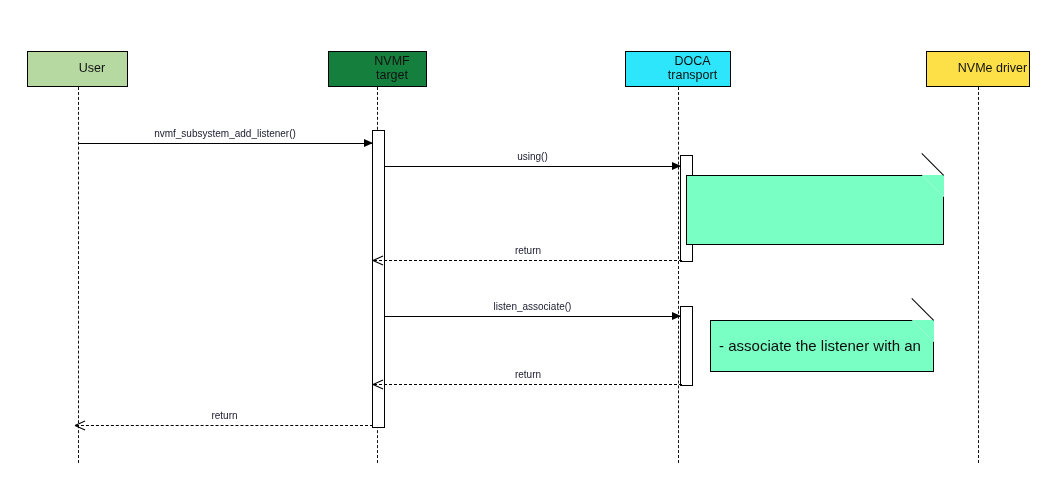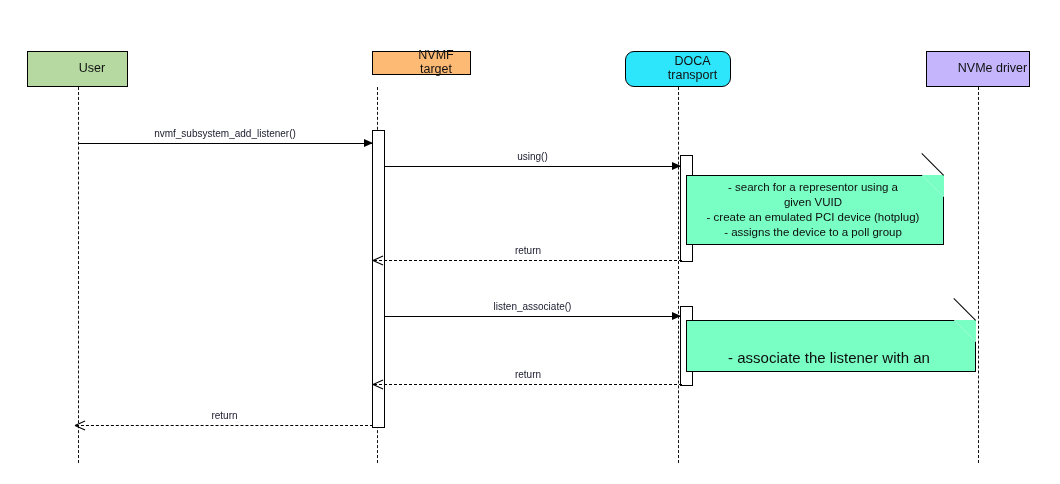--- a/index.html
+++ b/index.html
@@ -165,29 +165,29 @@
 
   <div class="lifeline" style="left:78px; top:87px; height:376px;"></div>
   <div class="lifeline" style="left:377px; top:87px; height:376px;"></div>
   <div class="lifeline" style="left:678px; top:87px; height:376px;"></div>
   <div class="lifeline" style="left:978px; top:87px; height:376px;"></div>
 
   <div class="participant" style="left:27px; top:51px; width:101px; height:36px; background:#b5d9a0;">
     <span>User</span>
   </div>
 
-  <div class="participant" style="left:328px; top:51px; width:99px; height:24px; background:#fdba74;margin-left:44px;">
+  <div class="participant" style="left:328px; top:51px; width:99px; height:36px; background:#15803d;">
     <span>NVMF target</span>
   </div>
 
-  <div class="participant" style="left:625px; top:51px; width:106px; height:36px; background:#2ee6fb;border-radius:9px;">
+  <div class="participant" style="left:625px; top:51px; width:106px; height:36px; background:#2ee6fb;">
     <span>DOCA transport</span>
   </div>
 
-  <div class="participant" style="left:926px; top:51px; width:104px; height:36px; background:#c4b5fd;">
+  <div class="participant" style="left:926px; top:51px; width:104px; height:36px; background:#fde047;">
     <span>NVMe driver</span>
   </div>
 
   <div class="activation" style="left:372px; top:130px; height:298px;"></div>
 
   <div class="activation" style="left:680px; top:155px; height:107px;"></div>
 
   <div class="activation" style="left:680px; top:306px; height:80px;"></div>
 
   <div class="msg" style="left:78px; top:143px; width:294px;">
@@ -223,29 +223,23 @@
   <div class="msg dashed" style="left:76px; top:425px; width:297px;">
     <div class="line"></div>
     <div class="arrow-open-l"></div>
     <div class="label">return</div>
   </div>
 
   <div class="note" style="left:686px; top:175px; width:258px; height:70px; background:#79ffc4;">
     <div class="fold"></div>
     <div class="fold-tri"></div>
     <div class="fold-edge"></div>
-    <div class="note-text note-1">
-      <div>- search for a representor using a</div>
-      <div>given VUID</div>
-      <div>- create an emulated PCI device (hotplug)</div>
-      <div>- assigns the device to a poll group</div>
-    </div>
-  </div>
-
-  <div class="note" style="left:686px; top:320px; width:290px; height:52px; background:#79ffc4;align-items:flex-end;">
+  </div>
+
+  <div class="note" style="left:710px; top:320px; width:224px; height:52px; background:#79ffc4;">
     <div class="fold"></div>
     <div class="fold-tri"></div>
     <div class="fold-edge"></div>
     <div class="note-text note-2">
       <div>- associate the listener with an</div>
     </div>
   </div>
 
 </div>
 

